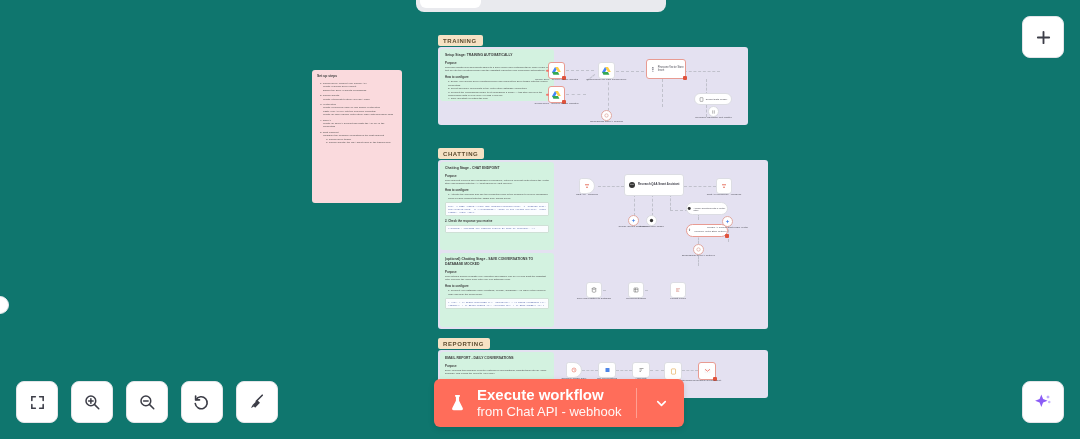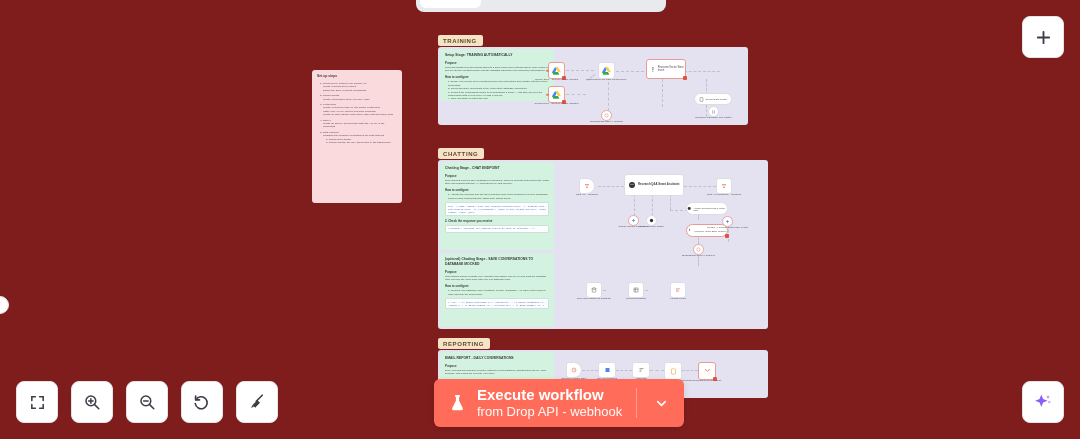--- a/index.html
+++ b/index.html
@@ -2,21 +2,21 @@
 <html><head>
 <meta charset="utf-8">
 <style>
   * { box-sizing: border-box; margin: 0; padding: 0; }
   html, body {
     width: 1080px; height: 439px;
     overflow: hidden;
     font-family: "Liberation Sans", sans-serif;
     background: #fafafb;
   }
-  #app { position: relative; width: 1080px; height: 439px; background: #7f1d1d; }
+  #app { position: relative; width: 1080px; height: 439px; background: #0f766e; }
 
   
   .tabbar {
     position: absolute; left: 416px; top: -22px;
     display: flex; align-items: center;
     background: #e9eaee; border-radius: 8px; padding: 4px;
     height: 34px;
   }
   .tab {
     font-size: 12.5px; color: #7d808a; padding: 4px 14px;
@@ -467,21 +467,21 @@
       </svg>
     </div>
   </div>
 
   <div class="execute-btn">
     <svg width="19" height="22" viewBox="0 0 24 24">
       <path d="M9 2h6v2h-1v5.2l4.6 9.1A2 2 0 0 1 16.8 21H7.2a2 2 0 0 1-1.8-2.7L10 9.2V4H9z" fill="#ffffff"></path>
     </svg>
     <div class="execute-text">
       <span class="execute-title">Execute workflow</span>
-      <span class="execute-sub">from Drop API - webhook</span>
+      <span class="execute-sub">from Chat API - webhook</span>
     </div>
     <div class="execute-div"></div>
     <div class="execute-chev">
       <svg width="15" height="15" viewBox="0 0 24 24">
         <path d="M6 9l6 6 6-6" fill="none" stroke="#ffffff" stroke-width="2.6" stroke-linecap="round" stroke-linejoin="round"></path>
       </svg>
     </div>
   </div>
 
 </div>

